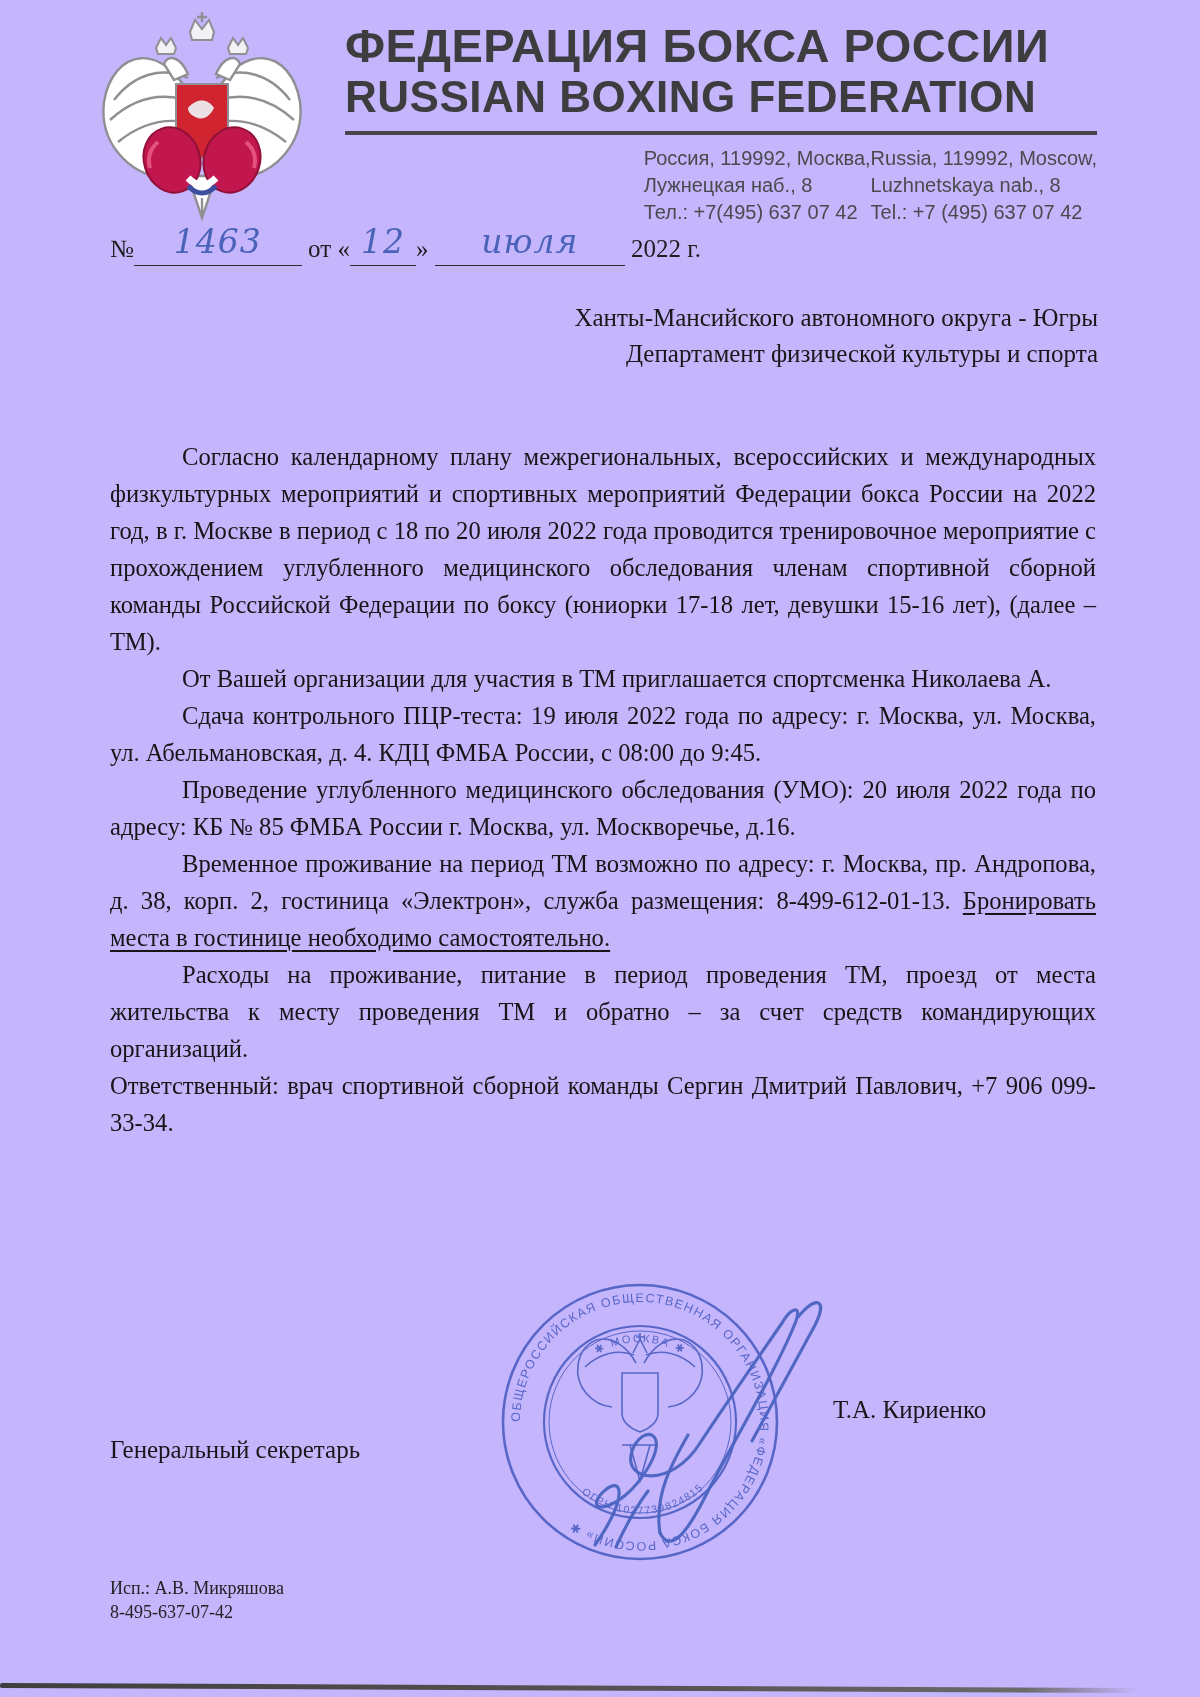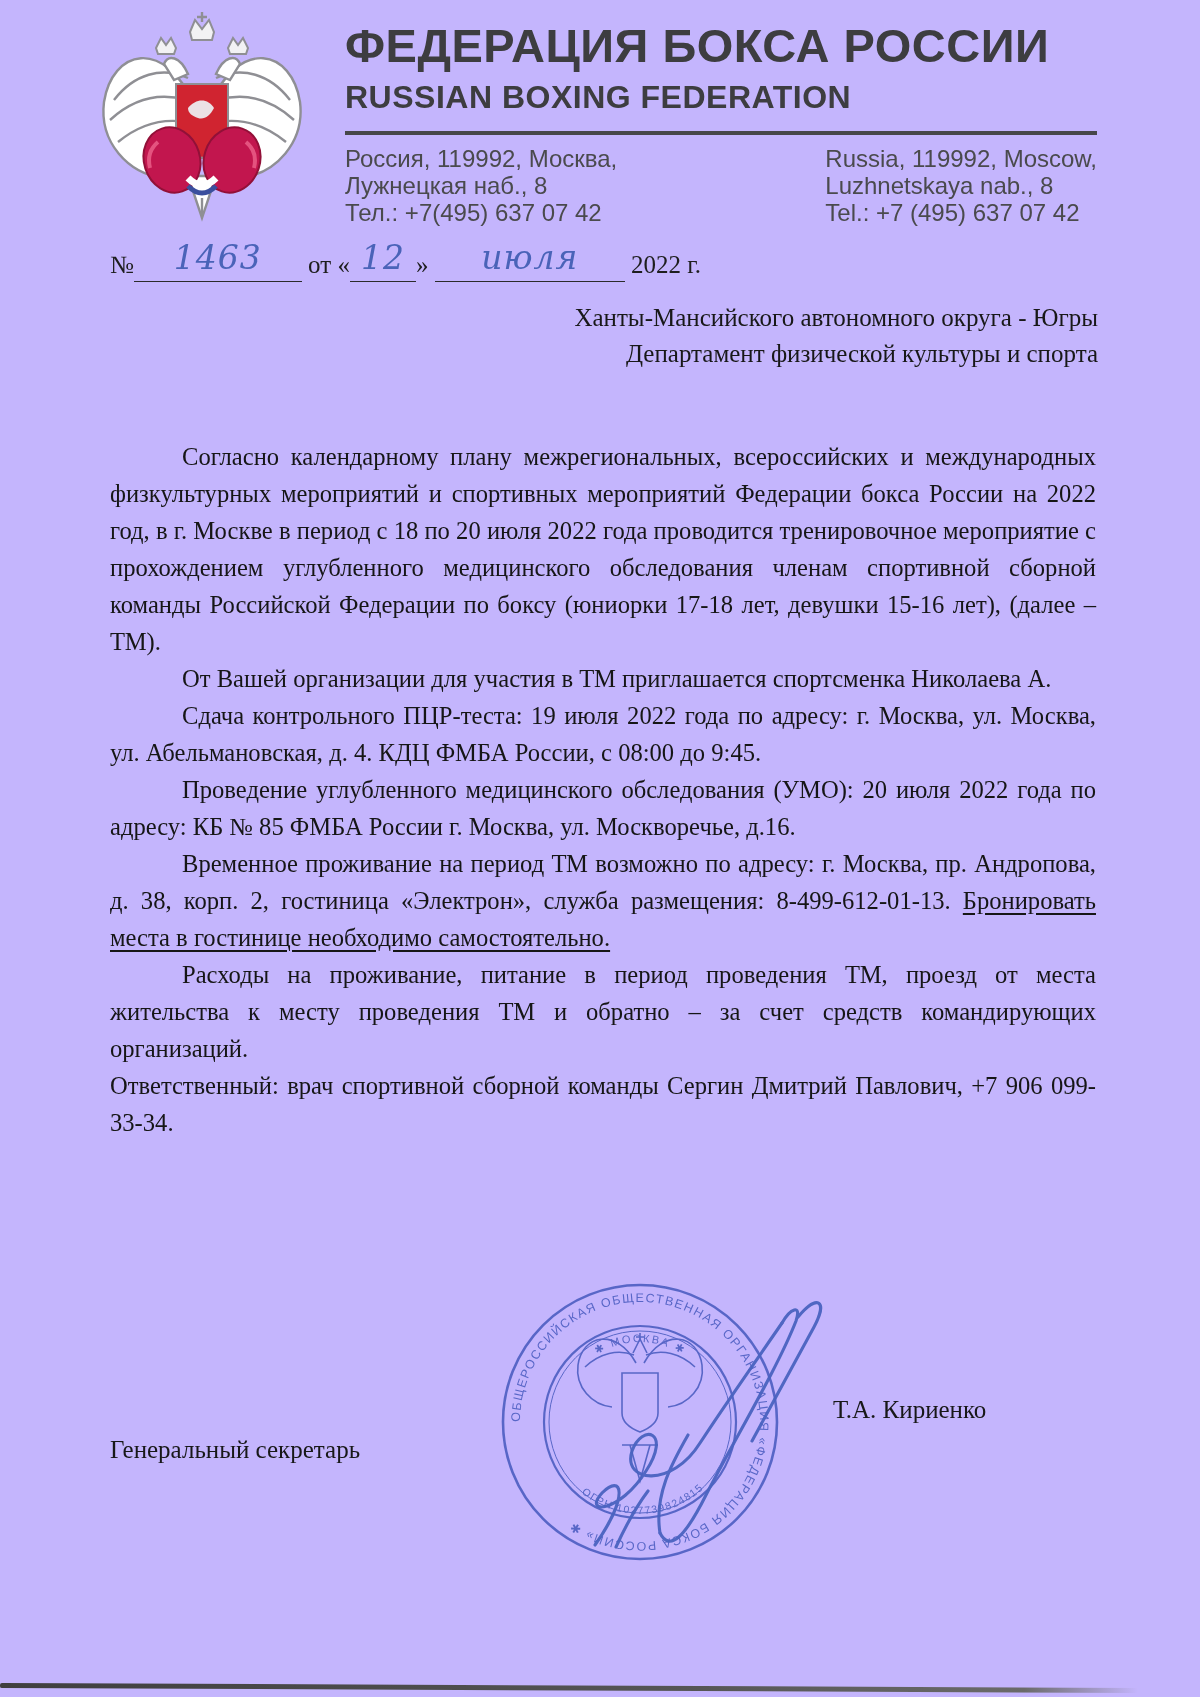--- a/index.html
+++ b/index.html
@@ -10,28 +10,28 @@
   }
   
   .logo{position:absolute;left:92px;top:8px;width:220px;height:225px;}
   .head-block{position:absolute;left:345px;top:20px;width:752px;}
   .org-ru{
     font-family:"Liberation Sans",sans-serif;font-weight:bold;
     font-size:47px;line-height:52px;color:#3d3d40;letter-spacing:.5px;white-space:nowrap;
   }
   .org-en{
     font-family:"Liberation Sans",sans-serif;font-weight:bold;
-    font-size:32px;line-height:50px;color:#3d3d40;letter-spacing:.5px;white-space:nowrap;
+    font-size:44px;line-height:50px;color:#3d3d40;letter-spacing:.5px;white-space:nowrap;
   }
   .head-rule{height:4px;background:#474749;margin-top:9px;margin-bottom:10px;}
-  .addr-row{display:flex;justify-content:space-between;
-    font-family:"Liberation Sans",sans-serif;font-size:24px;line-height:27px;color:#4a4a4d;}
+  .addr-row{display:flex;justify-content:flex-end;
+    font-family:"Liberation Sans",sans-serif;font-size:20px;line-height:27px;color:#4a4a4d;}
   .addr-col{white-space:nowrap;}
   
-  .ref-line{position:absolute;left:110px;top:242px;width:640px;font-size:25px;color:#1e1e1e;white-space:nowrap;}
+  .ref-line{position:absolute;left:110px;top:226px;width:640px;font-size:25px;color:#1e1e1e;white-space:nowrap;}
   .blank{display:inline-block;border-bottom:1.6px solid #2b2b2b;text-align:center;vertical-align:baseline;}
   .blank.num{width:168px;}
   .blank.day{width:66px;}
   .blank.month{width:190px;}
   .hand{
     font-family:"DejaVu Serif",serif;font-style:italic;color:#4a63b8;
     font-size:33px;position:relative;top:-4px;letter-spacing:1px;
   }
   
   .recipient{position:absolute;left:470px;top:300px;width:628px;text-align:right;
@@ -169,15 +169,19 @@
       <path d="M352 128 C 360 114 372 108 366 126 C 348 172 306 242 276 300 C 256 340 240 358 230 338"></path>
       <path d="M368 122 C 388 98 398 106 384 132 L 322 246"></path>
       <path d="M230 338 C 224 300 242 268 258 240"></path>
       <path d="M186 352 C 196 330 206 312 218 296"></path>
     </g>
   </svg>
 
   <div class="sig-title">Генеральный секретарь</div>
   <div class="sig-name">Т.А. Кириенко</div>
 
+  <div class="footer">
+    <div>Исп.: А.В. Микряшова</div>
+    <div>8-495-637-07-42</div>
+  </div>
 
   <div class="scan-line"></div>
 </div>
 
 </body></html>

